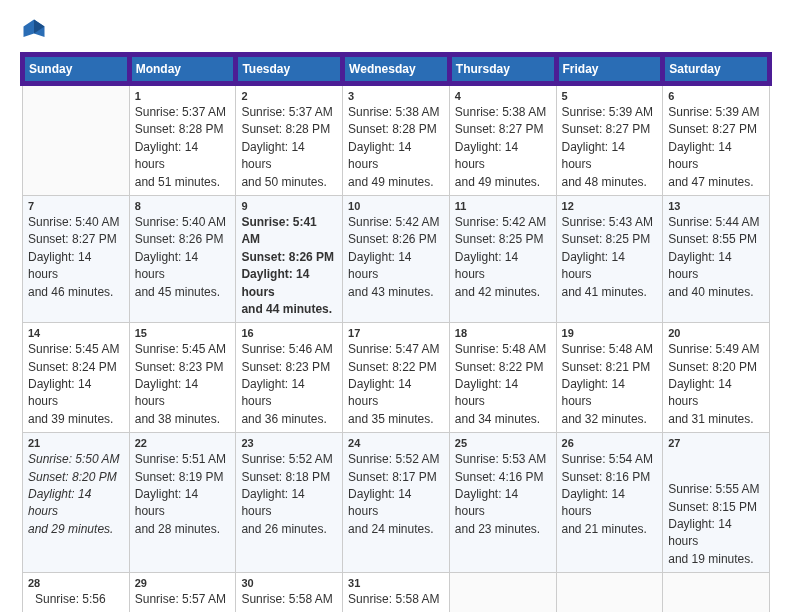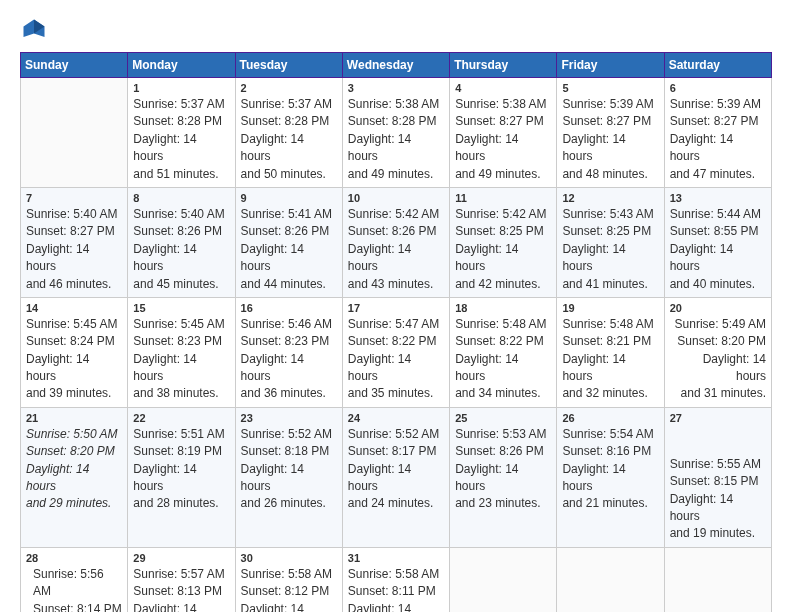--- a/index.html
+++ b/index.html
@@ -58,21 +58,21 @@
       width: 100%;
       table-layout: fixed;
     }
     .calendar th {
       background: #2a6db5;
       color: #fff;
       font-size: 12px;
       font-weight: bold;
       padding: 5px 4px;
       text-align: left;
-      border: 1px solid #4c1d95;
+      border: 5px solid #4c1d95;
     }
     .calendar td {
       border: 1px solid #ccc;
       vertical-align: top;
       padding: 4px 5px;
       font-size: 10.2px;
       color: #333;
       background: #fff;
       height: 88px;
     }
@@ -183,21 +183,21 @@
           </td>
           <td>
             <span class="day-num">8</span>
             <div class="day-info" style="white-space: pre-line;">Sunrise: 5:40 AM
 Sunset: 8:26 PM
 Daylight: 14 hours
 and 45 minutes.</div>
           </td>
           <td>
             <span class="day-num">9</span>
-            <div class="day-info" style="white-space: pre-line;">Sunrise: 5:41 AM
+            <div class="day-info" style="white-space: pre-line; font-weight: bold;">Sunrise: 5:41 AM
 Sunset: 8:26 PM
 Daylight: 14 hours
 and 44 minutes.</div>
           </td>
           <td>
             <span class="day-num">10</span>
             <div class="day-info" style="white-space: pre-line;">Sunrise: 5:42 AM
 Sunset: 8:26 PM
 Daylight: 14 hours
 and 43 minutes.</div>
@@ -262,21 +262,21 @@
           </td>
           <td>
             <span class="day-num">19</span>
             <div class="day-info" style="white-space: pre-line;">Sunrise: 5:48 AM
 Sunset: 8:21 PM
 Daylight: 14 hours
 and 32 minutes.</div>
           </td>
           <td>
             <span class="day-num">20</span>
-            <div class="day-info" style="white-space: pre-line; text-align: right;">Sunrise: 5:49 AM
+            <div class="day-info" style="white-space: pre-line;">Sunrise: 5:49 AM
 Sunset: 8:20 PM
 Daylight: 14 hours
 and 31 minutes.</div>
           </td>
         </tr>
         <tr>
           <td>
             <span class="day-num">21</span>
             <div class="day-info" style="white-space: pre-line; font-style: italic;">Sunrise: 5:50 AM
 Sunset: 8:20 PM
@@ -300,21 +300,21 @@
           <td>
             <span class="day-num">24</span>
             <div class="day-info" style="white-space: pre-line;">Sunrise: 5:52 AM
 Sunset: 8:17 PM
 Daylight: 14 hours
 and 24 minutes.</div>
           </td>
           <td>
             <span class="day-num">25</span>
             <div class="day-info" style="white-space: pre-line;">Sunrise: 5:53 AM
-Sunset: 8:26 PM
+Sunset: 4:16 PM
 Daylight: 14 hours
 and 23 minutes.</div>
           </td>
           <td>
             <span class="day-num">26</span>
             <div class="day-info" style="white-space: pre-line;">Sunrise: 5:54 AM
 Sunset: 8:16 PM
 Daylight: 14 hours
 and 21 minutes.</div>
           </td>

